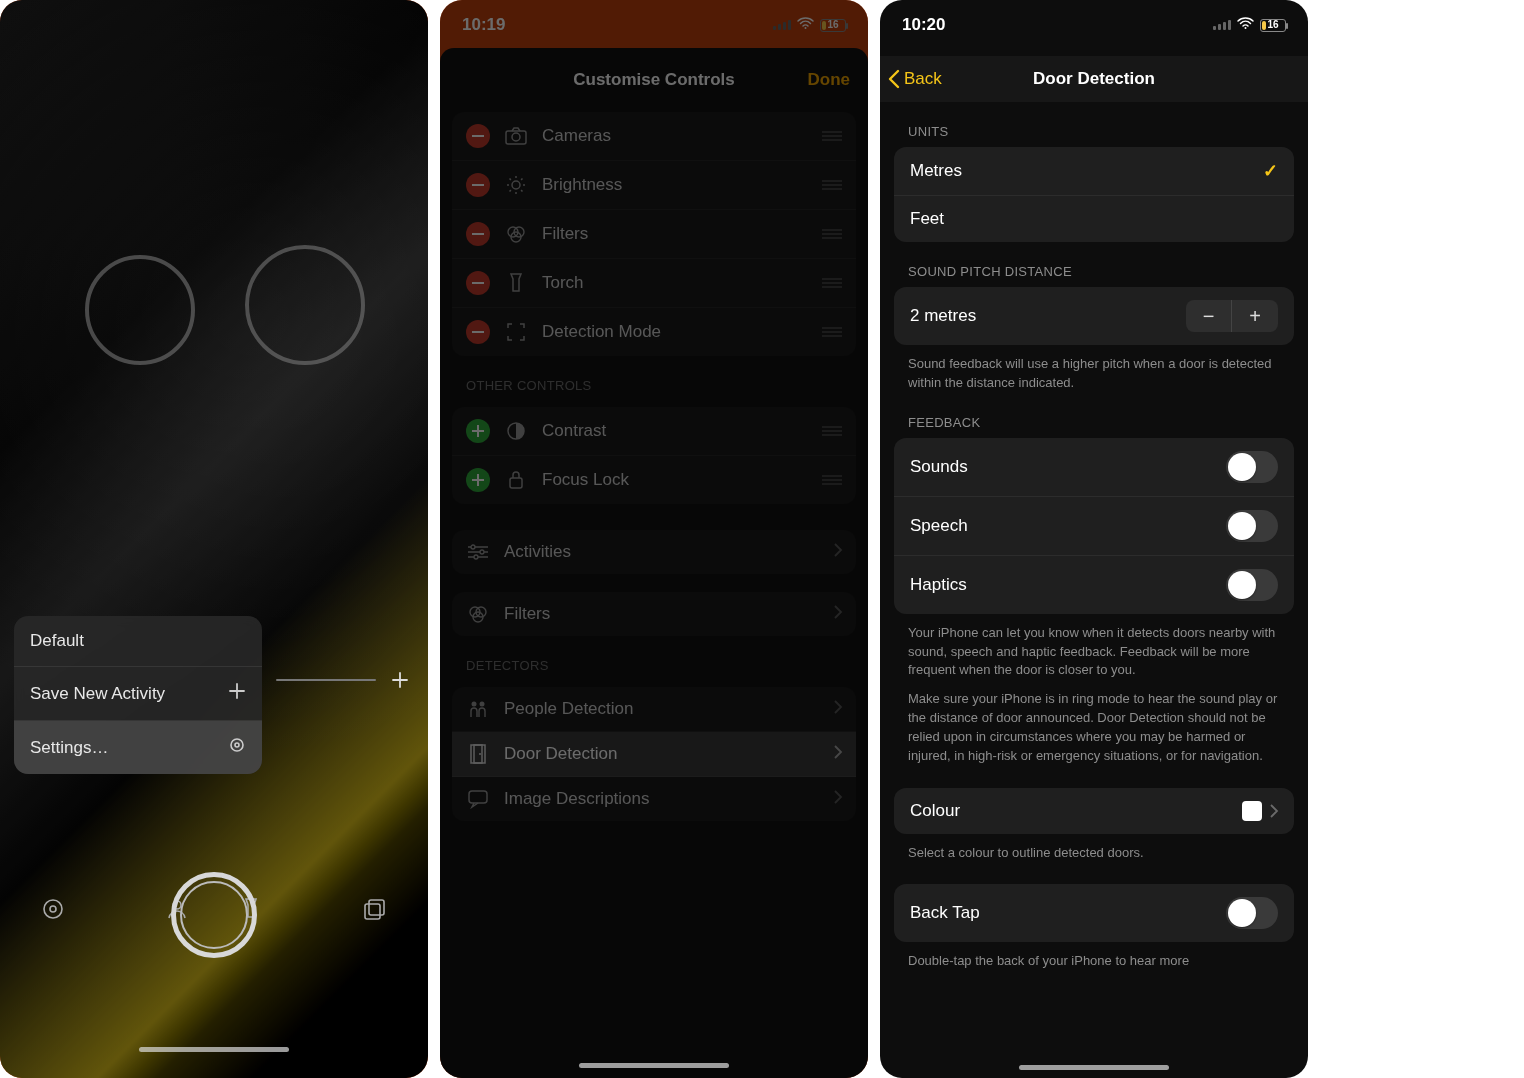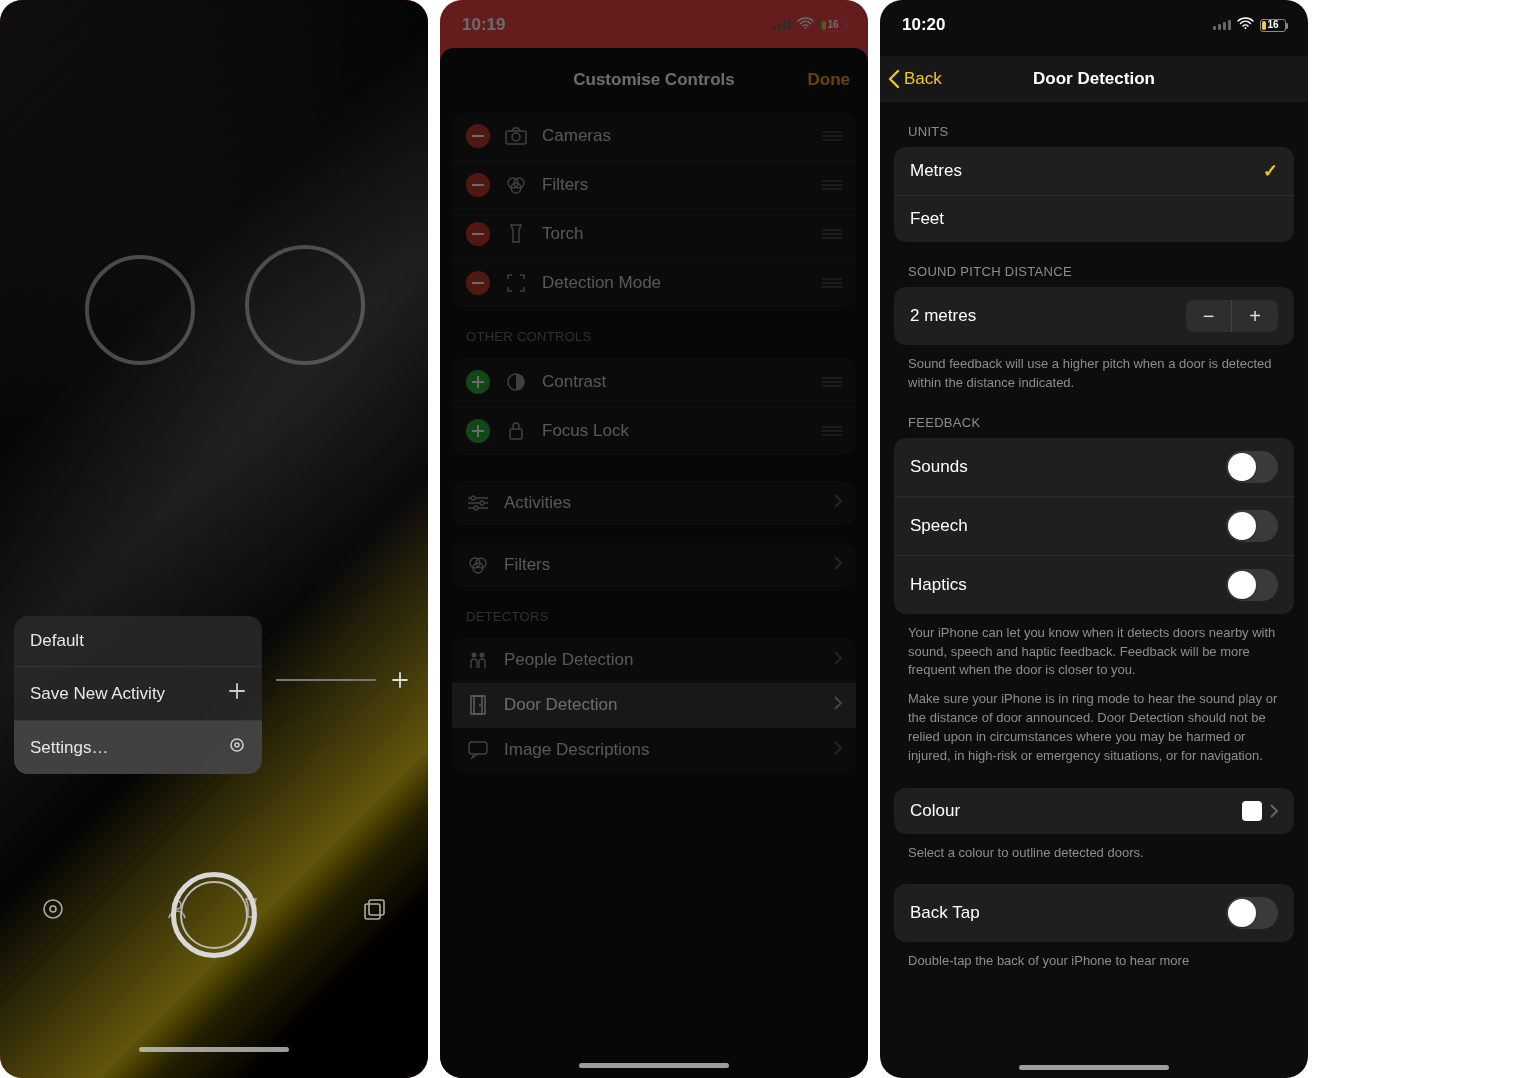--- a/index.html
+++ b/index.html
@@ -1,17 +1,17 @@
 <!DOCTYPE html>
 <html><head>
 <meta charset="utf-8">
 <style>
   * { box-sizing: border-box; margin: 0; padding: 0; font-family: -apple-system, "Helvetica Neue", Helvetica, Arial, sans-serif; }
   body { background: #fff; width: 1524px; height: 1078px; display: flex; gap: 12px; padding: 0; }
-  .phone { position: relative; border-radius: 22px; overflow: hidden; background: #ef4444; flex: 0 0 auto; }
+  .phone { position: relative; border-radius: 22px; overflow: hidden; background: #c2410c; flex: 0 0 auto; }
   .p1 { width: 428px; height: 1078px; }
   .p2 { width: 428px; height: 1078px; }
   .p3 { width: 428px; height: 1078px; }
 
   
   .portrait {
     position:absolute; inset:0;
     background:
       radial-gradient(circle at 60% 30%, rgba(255,255,255,0.07), transparent 55%),
       linear-gradient(135deg, #1e1e1e 0%, #0e0e0e 30%, #2a2a2a 45%, #101010 60%, #8a7a1a 78%, #3a3400 82%, #000 90%);
@@ -212,20 +212,39 @@
             </svg></span>
       </div>
       <div class="row">
         <span class="circle red">
             <svg width="12" height="2">
               <rect width="12" height="2" fill="#fff"></rect>
             </svg>
           </span>
         <span class="ic">
             <svg width="20" height="20" viewBox="0 0 20 20">
+              <circle cx="10" cy="10" r="4" fill="none" stroke="#999" stroke-width="1.5"></circle>
+              <g stroke="#999" stroke-width="1.5">
+                <path d="M10 1v2M10 17v2M1 10h2M17 10h2M3.5 3.5l1.4 1.4M15.1 15.1l1.4 1.4M16.5 3.5l-1.4 1.4M4.9 15.1l-1.4 1.4"></path>
+              </g>
+            </svg>
+          </span>
+        <span>Brightness</span>
+        <span class="handle"><svg width="20" height="10">
+              <path d="M0 1h20M0 5h20M0 9h20" stroke="#4d4d4d" stroke-width="1.5"></path>
+            </svg></span>
+      </div>
+      <div class="row">
+        <span class="circle red">
+            <svg width="12" height="2">
+              <rect width="12" height="2" fill="#fff"></rect>
+            </svg>
+          </span>
+        <span class="ic">
+            <svg width="20" height="20" viewBox="0 0 20 20">
               <circle cx="7" cy="8" r="5" fill="none" stroke="#999" stroke-width="1.4"></circle>
               <circle cx="13" cy="8" r="5" fill="none" stroke="#999" stroke-width="1.4"></circle>
               <circle cx="10" cy="13" r="5" fill="none" stroke="#999" stroke-width="1.4"></circle>
             </svg>
           </span>
         <span>Filters</span>
         <span class="handle"><svg width="20" height="10">
               <path d="M0 1h20M0 5h20M0 9h20" stroke="#4d4d4d" stroke-width="1.5"></path>
             </svg></span>
       </div>

